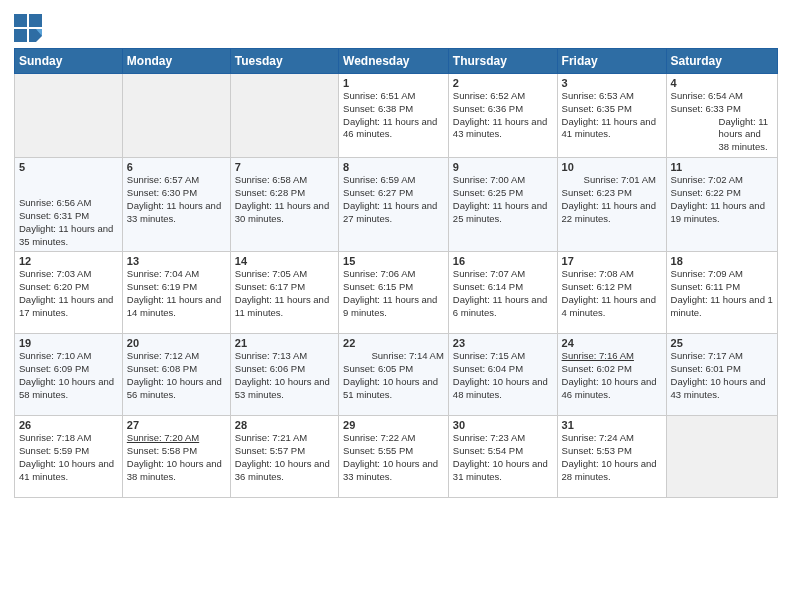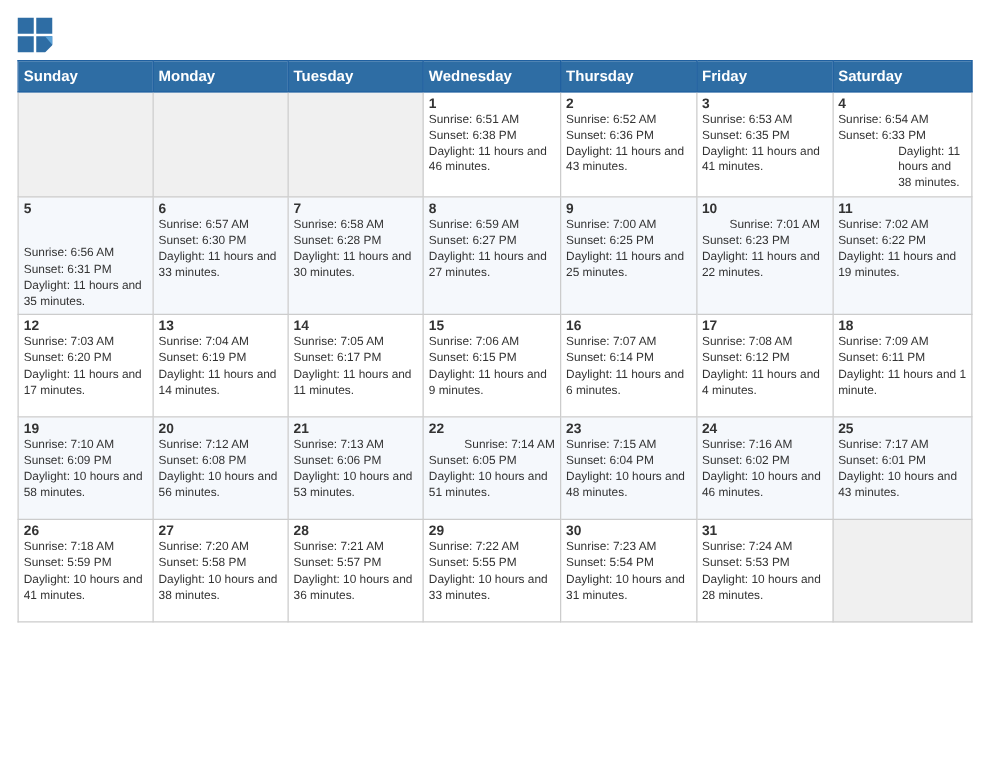--- a/index.html
+++ b/index.html
@@ -266,41 +266,41 @@
             <div style="font-size: 9.5px; line-height: 1.35;">Daylight: 10 hours and 51 minutes.</div>
           </td>
           <td style="background: rgb(245, 248, 252);">
             <span class="day-num">23</span>
             <div style="font-size: 9.5px; line-height: 1.35;">Sunrise: 7:15 AM</div>
             <div style="font-size: 9.5px; line-height: 1.35;">Sunset: 6:04 PM</div>
             <div style="font-size: 9.5px; line-height: 1.35;">Daylight: 10 hours and 48 minutes.</div>
           </td>
           <td style="background: rgb(245, 248, 252);">
             <span class="day-num">24</span>
-            <div style="font-size: 9.5px; line-height: 1.35;">Sunrise: 7:16 AM</div>
+            <div style="font-size: 9.5px; line-height: 1.35; text-decoration: underline;">Sunrise: 7:16 AM</div>
             <div style="font-size: 9.5px; line-height: 1.35;">Sunset: 6:02 PM</div>
             <div style="font-size: 9.5px; line-height: 1.35;">Daylight: 10 hours and 46 minutes.</div>
           </td>
           <td style="background: rgb(245, 248, 252);">
             <span class="day-num">25</span>
             <div style="font-size: 9.5px; line-height: 1.35;">Sunrise: 7:17 AM</div>
             <div style="font-size: 9.5px; line-height: 1.35;">Sunset: 6:01 PM</div>
             <div style="font-size: 9.5px; line-height: 1.35;">Daylight: 10 hours and 43 minutes.</div>
           </td>
         </tr>
         <tr>
           <td>
             <span class="day-num">26</span>
             <div style="font-size: 9.5px; line-height: 1.35;">Sunrise: 7:18 AM</div>
             <div style="font-size: 9.5px; line-height: 1.35;">Sunset: 5:59 PM</div>
             <div style="font-size: 9.5px; line-height: 1.35;">Daylight: 10 hours and 41 minutes.</div>
           </td>
           <td>
             <span class="day-num">27</span>
-            <div style="font-size: 9.5px; line-height: 1.35;">Sunrise: 7:20 AM</div>
+            <div style="font-size: 9.5px; line-height: 1.35; text-decoration: underline;">Sunrise: 7:20 AM</div>
             <div style="font-size: 9.5px; line-height: 1.35;">Sunset: 5:58 PM</div>
             <div style="font-size: 9.5px; line-height: 1.35;">Daylight: 10 hours and 38 minutes.</div>
           </td>
           <td>
             <span class="day-num">28</span>
             <div style="font-size: 9.5px; line-height: 1.35;">Sunrise: 7:21 AM</div>
             <div style="font-size: 9.5px; line-height: 1.35;">Sunset: 5:57 PM</div>
             <div style="font-size: 9.5px; line-height: 1.35;">Daylight: 10 hours and 36 minutes.</div>
           </td>
           <td>

